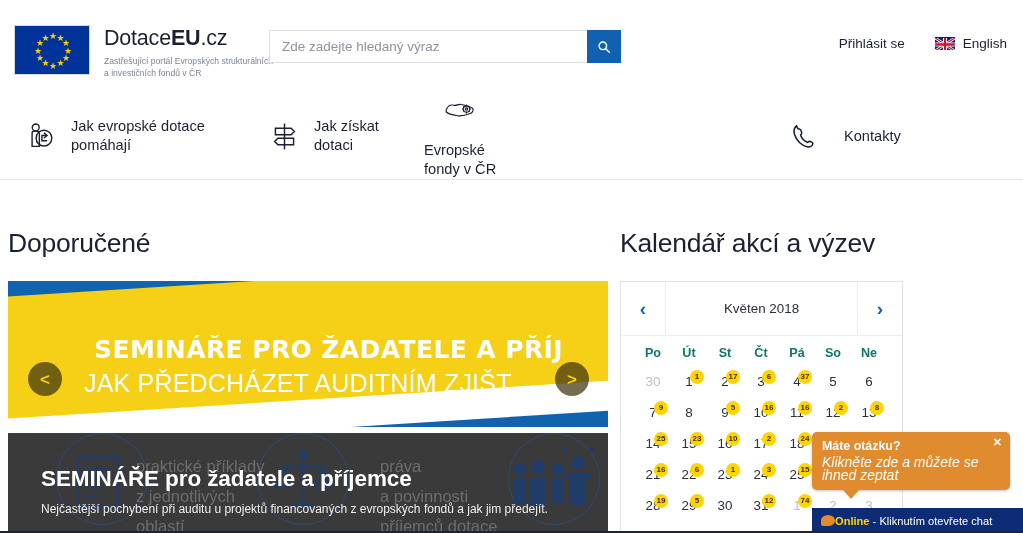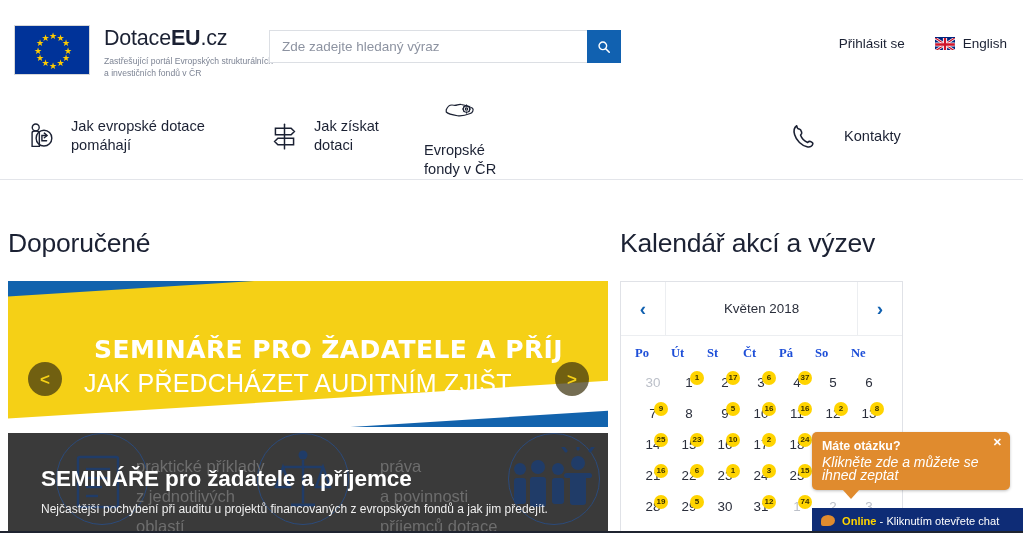--- a/index.html
+++ b/index.html
@@ -156,22 +156,22 @@
     color: #1161b0; font-size: 19px; cursor: pointer; font-weight: 600;
   }
   .cal-month {
     flex: 1; text-align: center; font-size: 13.4px; color: #2b2f3c;
     border-left: 1px solid #eceef1; border-right: 1px solid #eceef1;
     line-height: 54px; height: 54px;
   }
   .cal-grid { padding: 10px 14px 0 14px; }
   .cal-row { display: flex; }
   .cal-dow {
-    width: 36px; font-size: 12.6px; font-weight: 700;
-    color: #1d4ed8; padding-bottom: 10px; font-family: Liberation Serif, serif;
+    width: 36px; text-align: center; font-size: 12.6px; font-weight: 700;
+    color: #0f766e; padding-bottom: 10px;
   }
   .cal-cell {
     width: 36px; height: 31px; position: relative; font-size: 13.4px;
     color: #2b2f3c; display: flex; align-items: flex-start; justify-content: center;
     padding-top: 4px;
   }
   .cal-cell.muted { color: #bcc0c9; }
   .cal-cell .badge {
     position: absolute; left: 19px; top: 0px; min-width: 14px; height: 14px;
     padding: 0 2px; border-radius: 50%; background: #FFD400; color: #3b3200;
@@ -196,21 +196,21 @@
   .chat-sub {
     position: absolute; left: 10px; top: 24px; width: 172px; font-size: 14px;
     font-style: italic; line-height: 13px;
   }
   .chat-x {
     position: absolute; right: 8px; top: 5px; font-size: 11px; font-weight: 700;
     cursor: pointer; line-height: 1;
   }
   .chat-bar {
     position: absolute; left: 812px; top: 508px; width: 211px; height: 25px;
-    background: #0e2c76; display: flex; align-items: center; padding-left: 9px; gap: 7px;
+    background: #0e2c76; display: flex; align-items: center; padding-left: 9px; 
     cursor: pointer;
   }
   .chat-dot { width: 14px; height: 11px; background: #E08B2E; border-radius: 50% 50% 50% 2px; flex: none;}
   .chat-bar-text { font-size: 11.1px; color: #ffffff; white-space: nowrap; }
   .chat-bar-text b { color: #FFD400; font-weight: 700; }
 
   .bottom-edge { position:absolute; left:0; top:531px; width:1023px; height:2px; background:#1f2430; }
 </style>
 </head>
 <body>

